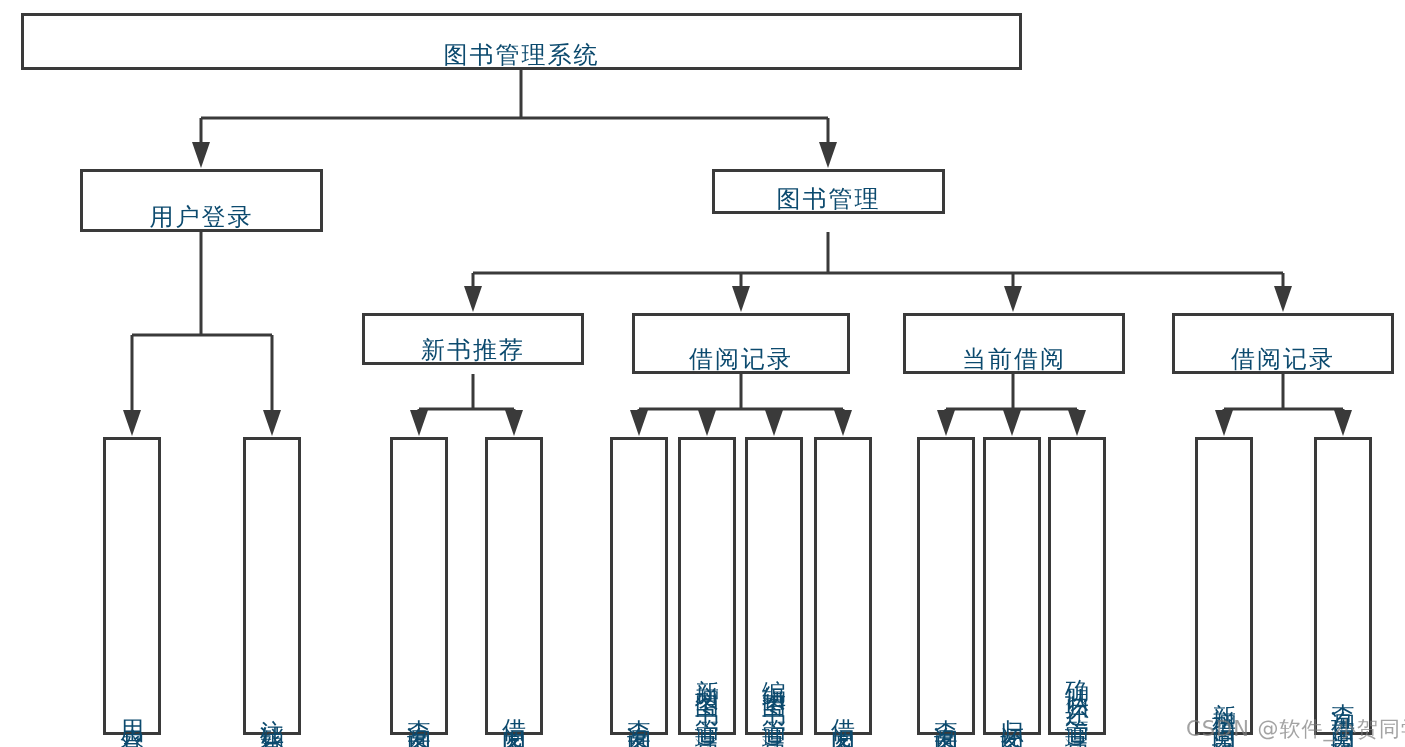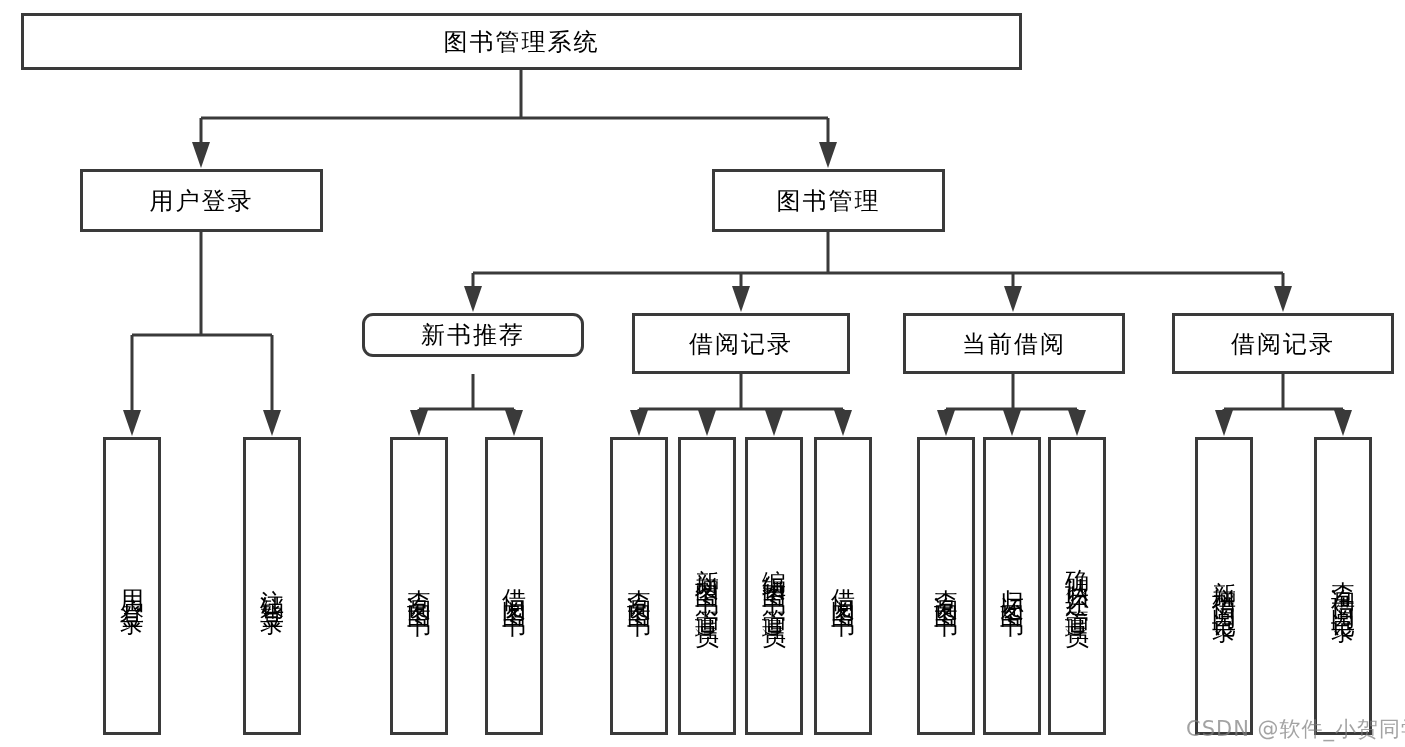--- a/index.html
+++ b/index.html
@@ -3,22 +3,22 @@
 <meta charset="utf-8">
 <style>
   html,body { margin:0; padding:0; background:#ffffff; }
   .canvas {
     position:relative; width:1405px; height:747px; background:#ffffff;
     font-family:"DejaVu Sans","Liberation Sans",sans-serif; overflow:hidden;
   }
   svg.connectors { position:absolute; left:0; top:0; z-index:0; }
   .node {
     position:absolute; box-sizing:border-box; background:#ffffff;
-    border:3px solid #3a3a3a; display:flex; align-items:center; justify-content:center;
-    color:#000000; z-index:1;
+    border:3px solid #3a3a3a; display:flex; align-items:flex-end; justify-content:center;
+    color:#0c4a6e; z-index:1;
   }
   .node .lbl { font-size:24px; letter-spacing:2px; line-height:1; white-space:nowrap; }
   .node.leaf .lbl {
     writing-mode:vertical-rl; text-orientation:mixed;
     font-size:24px; letter-spacing:8px; line-height:1;
   }
   .watermark {
     position:absolute; left:1186px; top:715px; z-index:3;
     font-size:21px; letter-spacing:1px; color:rgba(128,128,128,0.72); white-space:nowrap;
   }
@@ -76,25 +76,25 @@
     </g>
   </svg>
 
   <div class="node" style="left:21px; top:13px; width:1001px; height:57px;">
     <span class="lbl">图书管理系统</span>
   </div>
 
   <div class="node" style="left:80px; top:169px; width:243px; height:63px;">
     <span class="lbl">用户登录</span>
   </div>
-  <div class="node" style="left:712px; top:169px; width:233px; height:63px;">
+  <div class="node" style="left:712px; top:169px; width:233px; height:45px;">
     <span class="lbl">图书管理</span>
   </div>
 
-  <div class="node" style="left:362px; top:313px; width:222px; height:44px;border-radius:11px;">
+  <div class="node" style="left:362px; top:313px; width:222px; height:52px;">
     <span class="lbl">新书推荐</span>
   </div>
   <div class="node" style="left:632px; top:313px; width:218px; height:61px;">
     <span class="lbl">借阅记录</span>
   </div>
   <div class="node" style="left:903px; top:313px; width:222px; height:61px;">
     <span class="lbl">当前借阅</span>
   </div>
   <div class="node" style="left:1172px; top:313px; width:222px; height:61px;">
     <span class="lbl">借阅记录</span>

